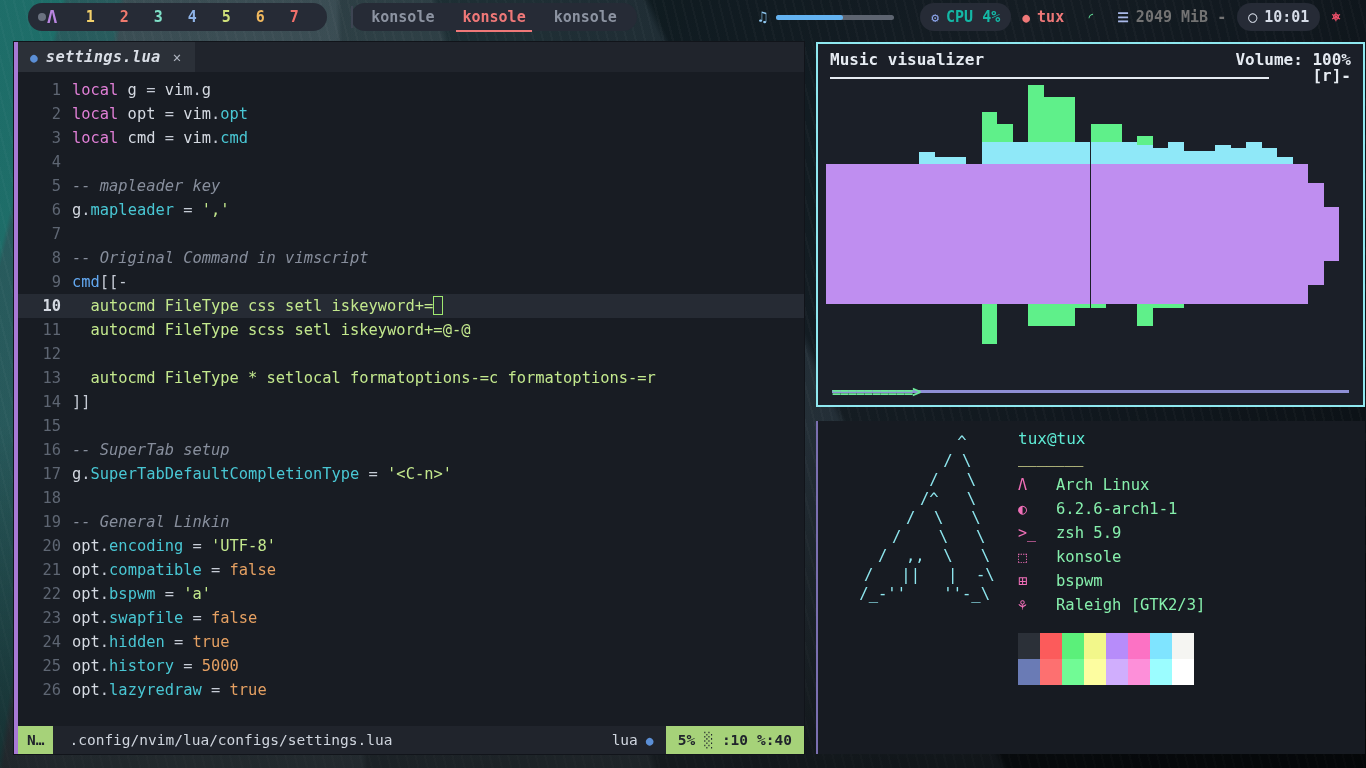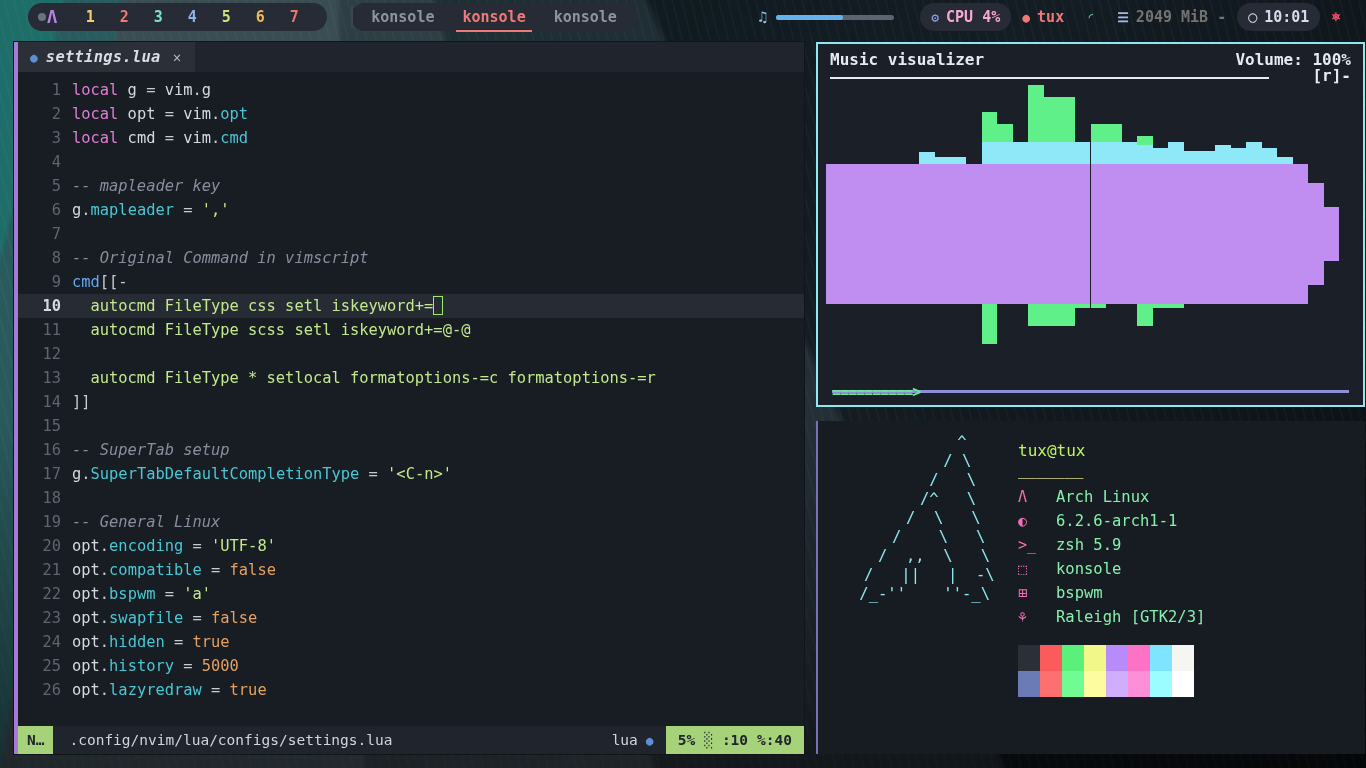--- a/index.html
+++ b/index.html
@@ -125,21 +125,21 @@
   #nowplaying .time{ margin-left:auto; font-weight:bold;}
 
   
   #fetch{
     position:absolute; left:816px; top:421px; width:549px; height:333px;
     background:#171b22; border-left:2px solid #7a6fb0; z-index:30;
     display:flex; padding:8px 10px; color:#f2f6a0; font-size:15.5px;
   }
   #ascii{ width:184px; color:#8fe8f0; font-size:15.5px; line-height:19px; white-space:pre; padding-top:4px; text-align:center;}
   #info{ flex:1; padding-left:6px;}
-  #info .user{ color:#bef264; font-size:16px;margin-top:12px; }
+  #info .user{ color:#5eead4; font-size:16px; }
   #info .rule{ color:#f2f6a0; letter-spacing:0; margin:1px 0 6px 0; }
   .irow{ display:flex; align-items:center; height:24px; gap:0;}
   .irow .gi{ width:38px; color:#f06fb8; font-size:15px; text-align:left;}
   .irow .iv{ color:#86efac; }
   #palette{ margin-top:16px; display:flex; flex-direction:column; width:176px;}
   #palette .prow{ display:flex; height:26px;}
   #palette .sw{ flex:1; }
 </style>
 </head>
 <body>
@@ -168,21 +168,21 @@
 
   <div id="barright">
     <div class="volwrap">
       <span class="note">♫</span>
       <span class="volbar">
           <i></i>
         </span>
     </div>
     <div class="bseg pillseg">
       <span class="ic" style="color:#8fa8f0">⚙</span>
-      <span style="color:#f9a8d4">CPU 4%</span>
+      <span style="color:#14b8a6">CPU 4%</span>
     </div>
     <div class="bseg">
       <span class="ic" style="color:#ef7878">●</span>
       <span style="color:#ef7878">tux</span>
     </div>
     <div class="bseg">
       <span class="ic" style="color:#5fd694;font-size:15px">◜</span>
     </div>
     <div class="bseg">
       <span class="ic" style="color:#a8b8e8">☰</span>
@@ -219,21 +219,21 @@
       <div class="ln"><span class="num">9</span><span class="t"><span class="fn">cmd</span><span class="pun">[[-</span></span></div>
       <div class="ln cur"><span class="num">10</span><span class="t"><span class="str">  autocmd FileType css setl iskeyword+=</span><span class="cursor"></span></span></div>
       <div class="ln"><span class="num">11</span><span class="t"><span class="str">  autocmd FileType scss setl iskeyword+=@-@</span></span></div>
       <div class="ln"><span class="num">12</span><span class="t"></span></div>
       <div class="ln"><span class="num">13</span><span class="t"><span class="str">  autocmd FileType * setlocal formatoptions-=c formatoptions-=r</span></span></div>
       <div class="ln"><span class="num">14</span><span class="t"><span class="pun">]]</span></span></div>
       <div class="ln"><span class="num">15</span><span class="t"></span></div>
       <div class="ln"><span class="num">16</span><span class="t"><span class="cm">-- SuperTab setup</span></span></div>
       <div class="ln"><span class="num">17</span><span class="t"><span class="id">g</span><span class="pun">.</span><span class="fld">SuperTabDefaultCompletionType</span><span class="op"> = </span><span class="str">'&lt;C-n&gt;'</span></span></div>
       <div class="ln"><span class="num">18</span><span class="t"></span></div>
-      <div class="ln"><span class="num">19</span><span class="t"><span class="cm">-- General Linux</span></span></div>
+      <div class="ln"><span class="num">19</span><span class="t"><span class="cm">-- General Linkin</span></span></div>
       <div class="ln"><span class="num">20</span><span class="t"><span class="id">opt</span><span class="pun">.</span><span class="fld">encoding</span><span class="op"> = </span><span class="str">'UTF-8'</span></span></div>
       <div class="ln"><span class="num">21</span><span class="t"><span class="id">opt</span><span class="pun">.</span><span class="fld">compatible</span><span class="op"> = </span><span class="bool">false</span></span></div>
       <div class="ln"><span class="num">22</span><span class="t"><span class="id">opt</span><span class="pun">.</span><span class="fld">bspwm</span><span class="op"> = </span><span class="str">'a'</span></span></div>
       <div class="ln"><span class="num">23</span><span class="t"><span class="id">opt</span><span class="pun">.</span><span class="fld">swapfile</span><span class="op"> = </span><span class="bool">false</span></span></div>
       <div class="ln"><span class="num">24</span><span class="t"><span class="id">opt</span><span class="pun">.</span><span class="fld">hidden</span><span class="op"> = </span><span class="bool">true</span></span></div>
       <div class="ln"><span class="num">25</span><span class="t"><span class="id">opt</span><span class="pun">.</span><span class="fld">history</span><span class="op"> = </span><span class="num2">5000</span></span></div>
       <div class="ln"><span class="num">26</span><span class="t"><span class="id">opt</span><span class="pun">.</span><span class="fld">lazyredraw</span><span class="op"> = </span><span class="bool">true</span></span></div>
     </div>
 
   <div id="statusline">

